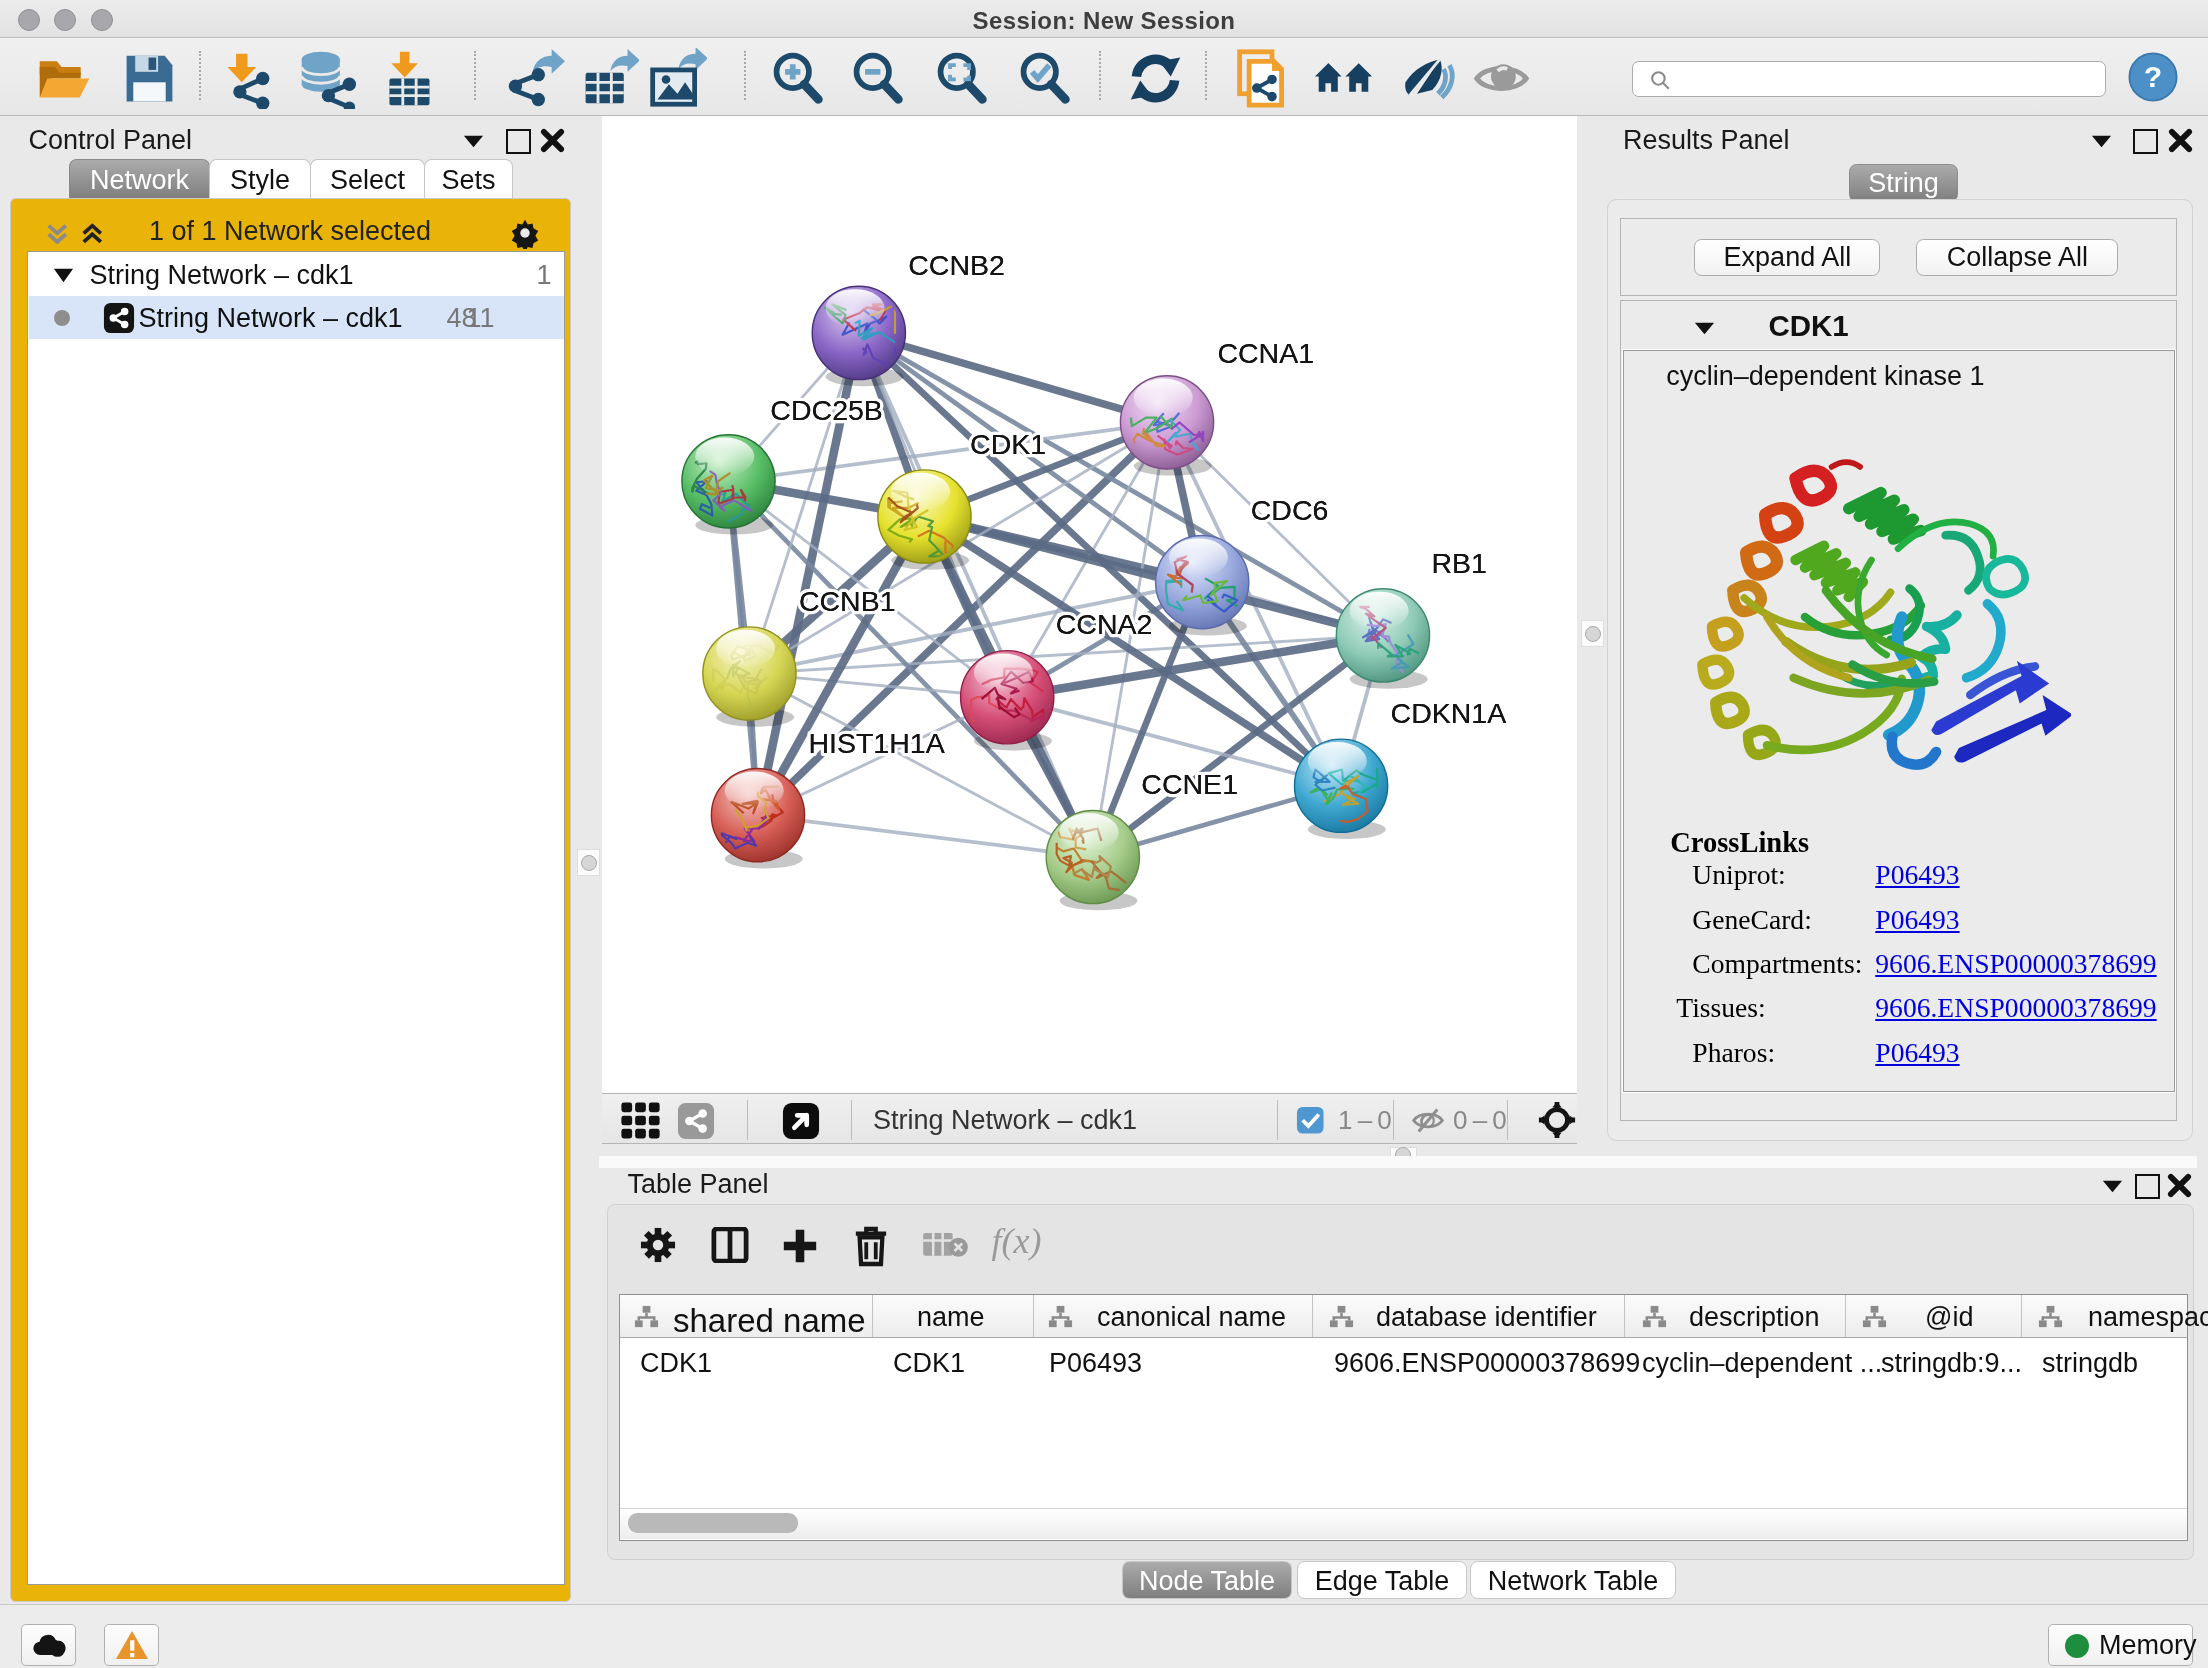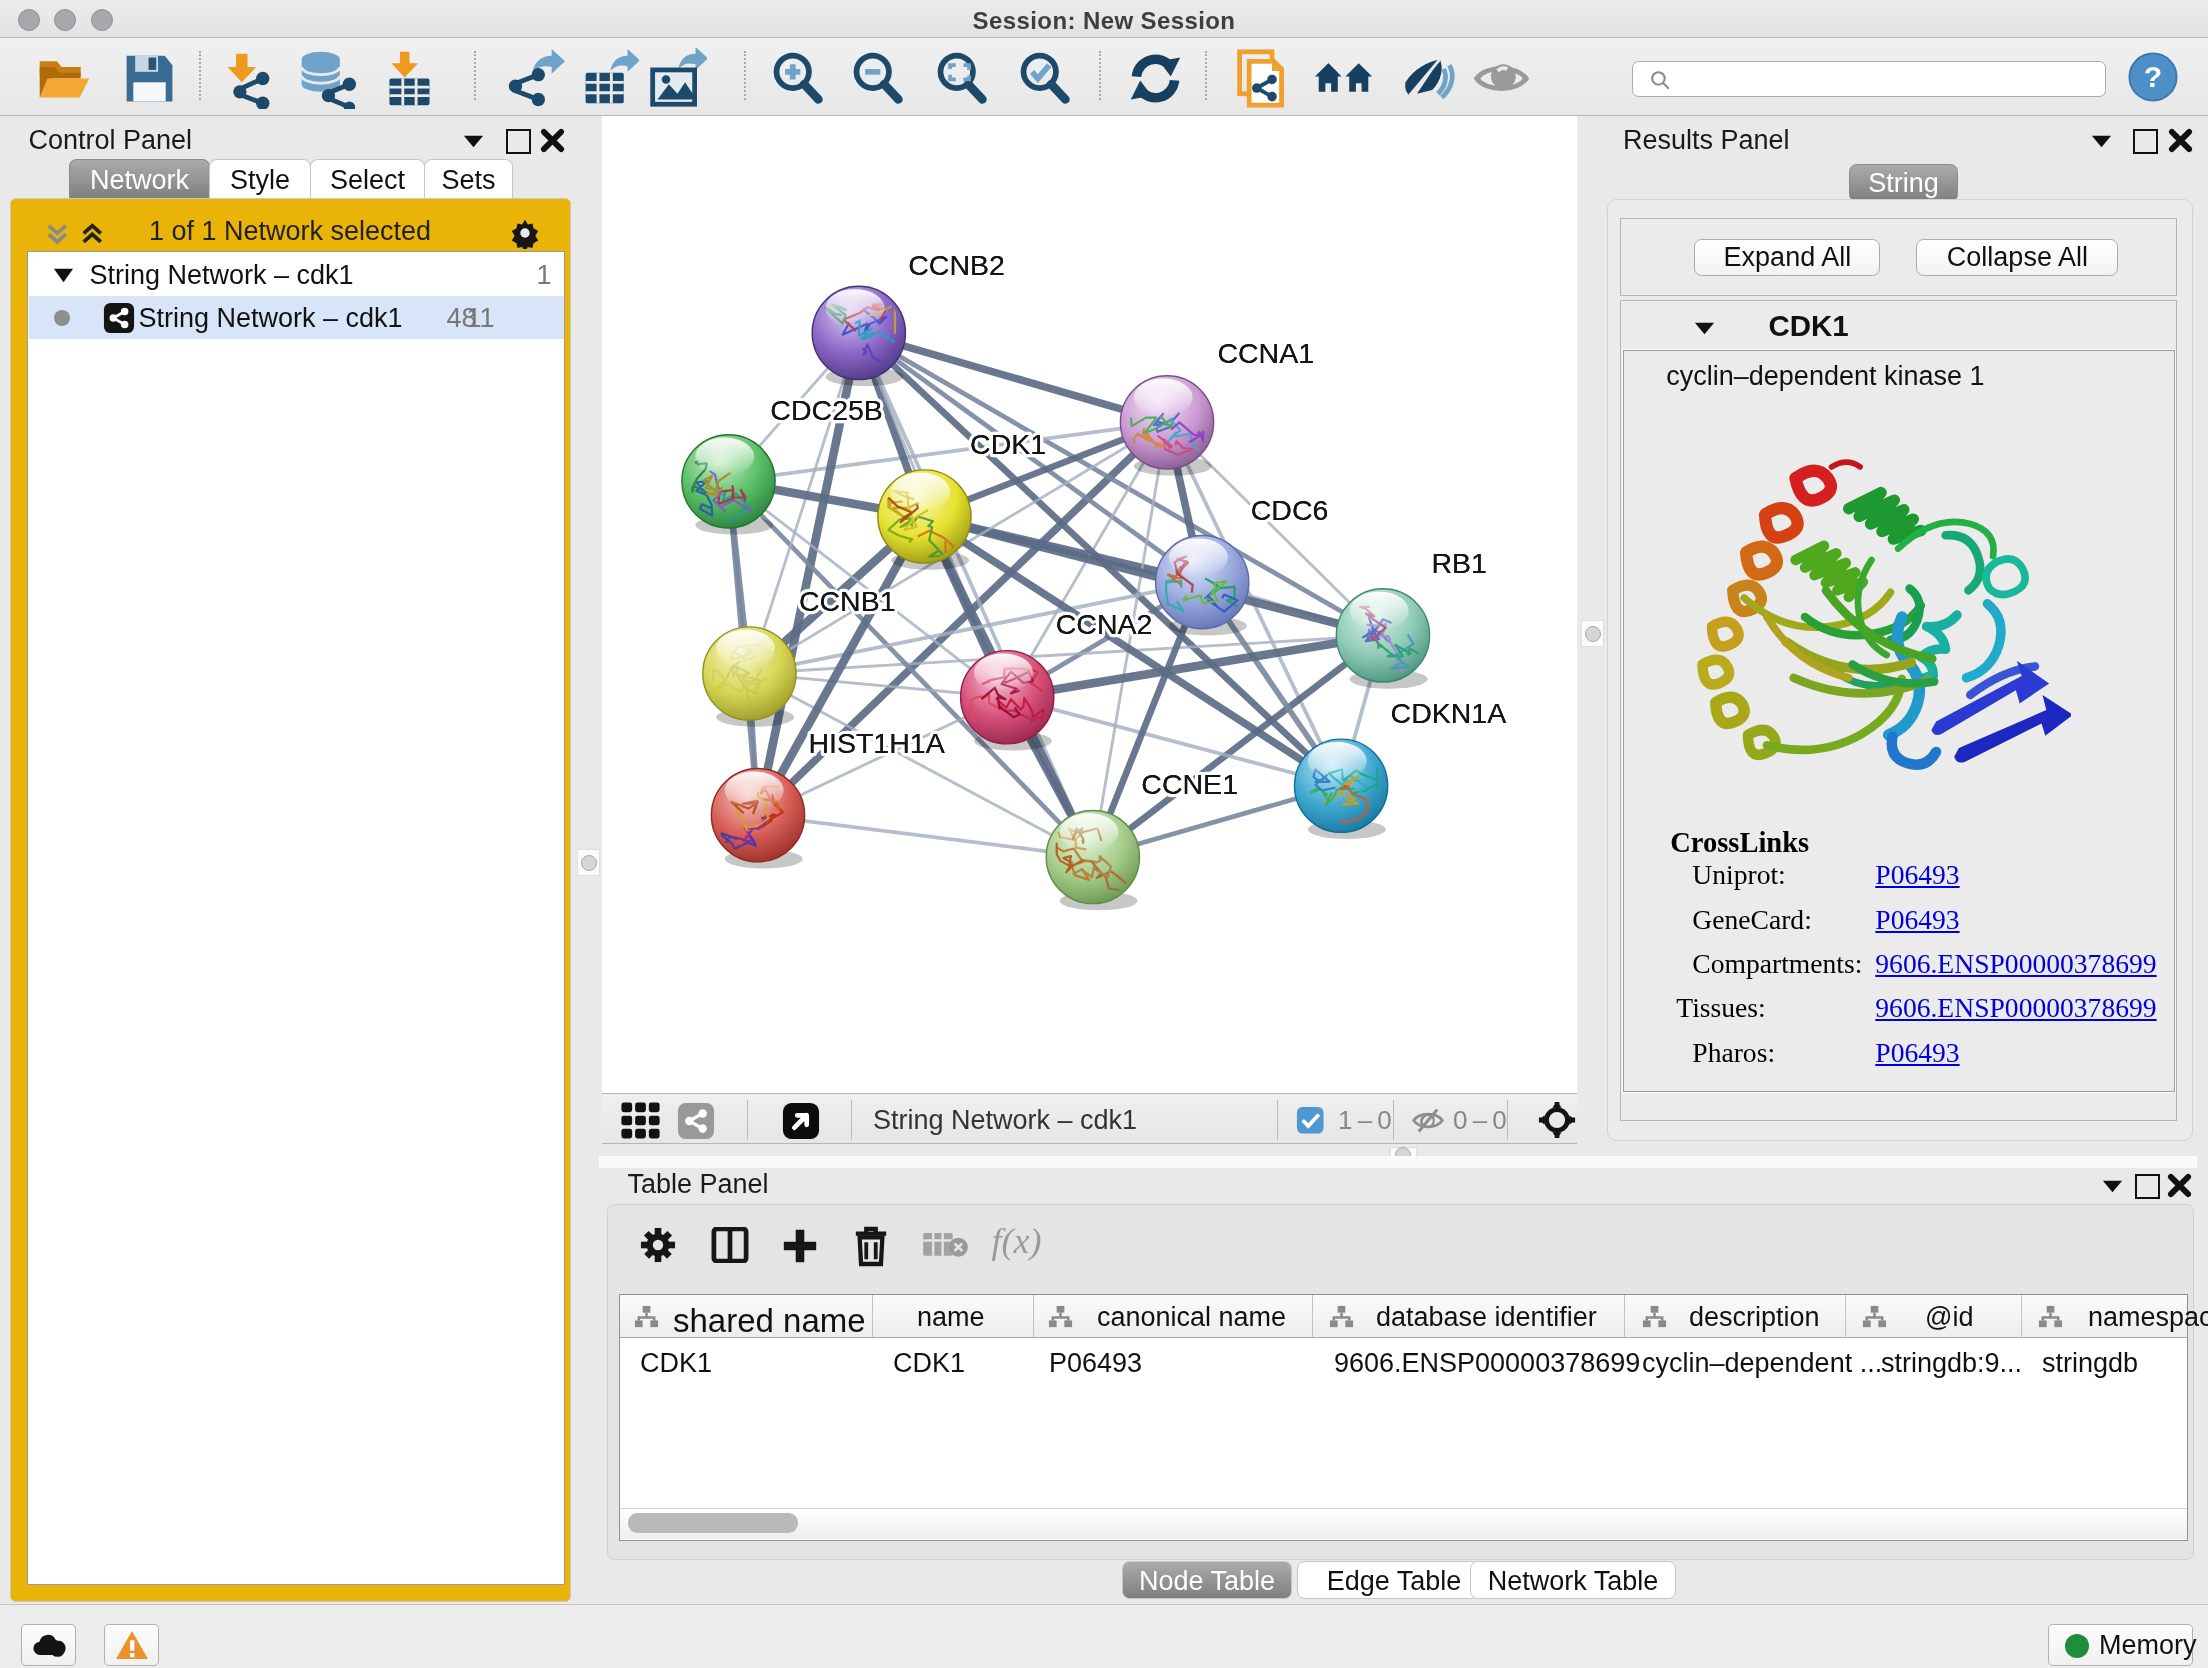--- a/index.html
+++ b/index.html
@@ -785,21 +785,21 @@
       <div class="abs td" style="left:429px;">P06493</div>
       <div class="abs td" style="left:714px;">9606.ENSP00000378699</div>
       <div class="abs td" style="left:1022px;">cyclin–dependent ...</div>
       <div class="abs td" style="left:1261px;">stringdb:9...</div>
       <div class="abs td" style="left:1422px;">stringdb</div>
       <div class="abs" style="left:0px;top:213px;width:1567px;height:30px;background:linear-gradient(#ffffff,#ededed);border-top:1px solid #d5d5d5;"></div>
       <div class="abs" style="left:7.6px;top:218px;width:170px;height:20px;border-radius:9.5px;background:#b9b9b9;"></div>
     </div>
   </div>
   <div class="abs btab sel" style="left:523px;width:168px;">Node Table</div>
-  <div class="abs btab" style="left:698px;width:168px;padding-left:12px;">Edge Table</div>
+  <div class="abs btab" style="left:698px;width:168px;">Edge Table</div>
   <div class="abs btab" style="left:871px;width:204px;">Network Table</div>
 </div>
 </div>
 <div class="abs" id="statusbar">
 <div class="abs sbtn" style="left:21px;width:53px;">
   <svg class="abs" style="left:8.6px;top:6.7px;width:36px;height:27px;" viewBox="0 0 38 28">
         <path d="M10 24 a7 7 0 0 1 -1 -14 a9 9 0 0 1 17 -2 a7 7 0 0 1 2 1 a6.5 6.5 0 0 1 2 15 z" fill="#141414"></path>
         <circle cx="28" cy="18" r="8" fill="#141414"></circle>
       </svg>
 </div>

